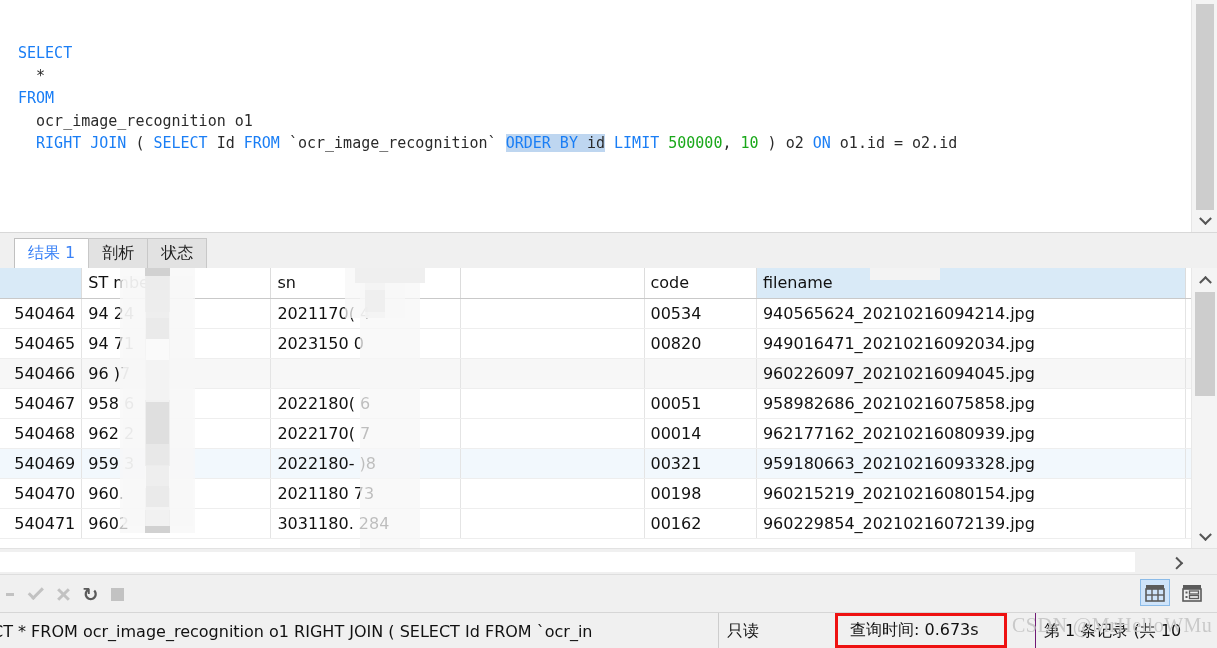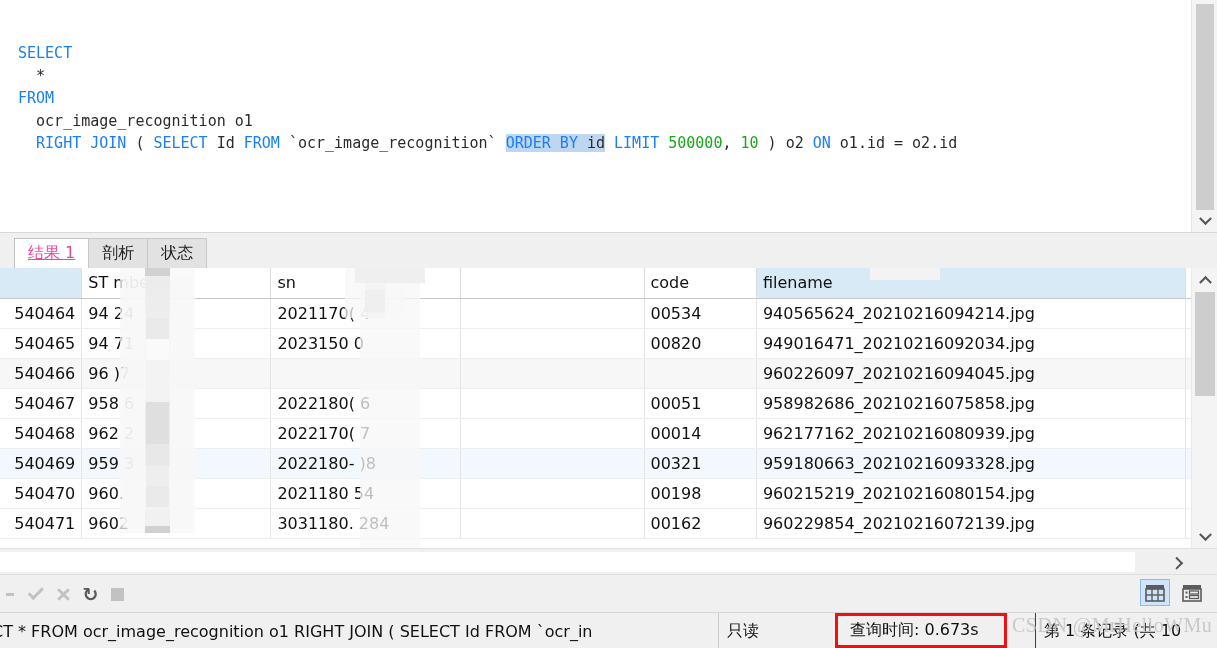--- a/index.html
+++ b/index.html
@@ -98,22 +98,21 @@
     color: #222;
     background: #e2e2e2;
     border: 1px solid #c8c8c8;
     border-bottom: none;
     margin-right: -1px;
     font-family: "DejaVu Sans", "Liberation Sans", sans-serif;
   }
   .tab.active {
     background: #ffffff;
     border-color: #c0c0c0;
-    color: #ec4899;
-    text-decoration: underline;
+    color: #3b82f6;
   }
 
   
   #grid {
     position: absolute;
     left: 0; top: 268px;
     width: 1217px; height: 300px;
     background: #ffffff;
     overflow: hidden;
   }
@@ -396,21 +395,21 @@
             <td class="col-st">959        3</td>
             <td class="col-sn">2022180-      )8</td>
             <td class="col-blank"></td>
             <td class="col-code">00321</td>
             <td class="col-file">959180663_20210216093328.jpg</td>
             <td class="col-is"></td>
           </tr>
           <tr>
             <td class="col-id num-col">540470</td>
             <td class="col-st">960.</td>
-            <td class="col-sn">2021180       54</td>
+            <td class="col-sn">2021180       73</td>
             <td class="col-blank"></td>
             <td class="col-code">00198</td>
             <td class="col-file">960215219_20210216080154.jpg</td>
             <td class="col-is"></td>
           </tr>
           <tr>
             <td class="col-id num-col">540471</td>
             <td class="col-st">9602</td>
             <td class="col-sn">3031180.    284</td>
             <td class="col-blank"></td>

